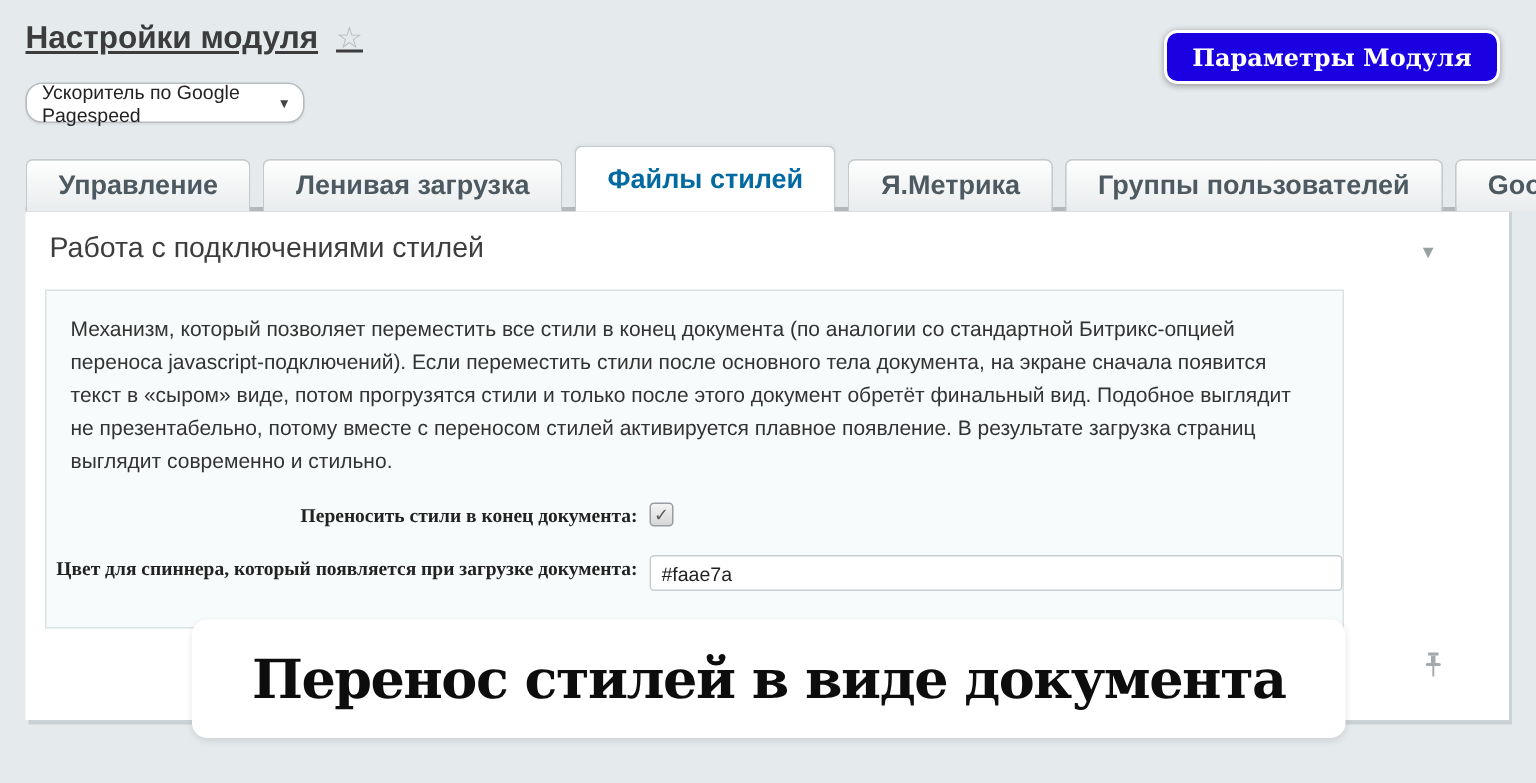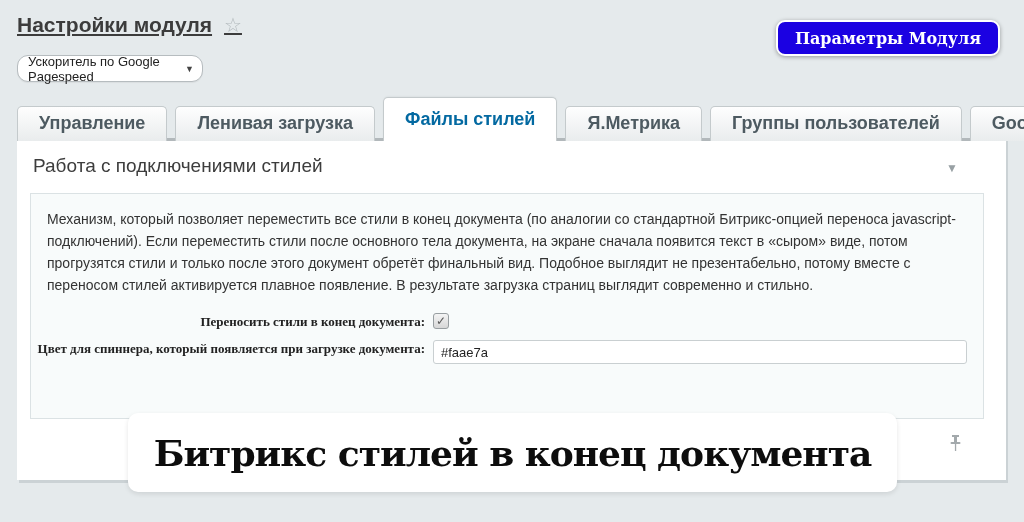--- a/index.html
+++ b/index.html
@@ -66,30 +66,30 @@
   .section-header {
     position:relative; padding:14px 16px 12px 16px;
     font-size:19px; color:#3d3d3d;
   }
   .collapse-caret {
     position:absolute; right:48px; top:20px;
     font-size:12px; color:#98a0a4; cursor:pointer;
   }
   .inner-box {
     position:absolute; left:13px; top:52px;
-    width:954px; height:226px;
+    width:866px; height:226px;
     background:#f8fbfb; border:1px solid #dbe2e4;
   }
   .description {
     margin:14px 16px 0 16px;
     font-size:14px; line-height:22px; color:#333;
   }
   .form-row { display:flex; align-items:flex-start; }
   .row-checkbox { margin-top:17px; }
-  .row-color { margin-top:10px; }
+  .row-color { margin-top:18px; }
   .form-label {
     width:402px; text-align:right; font-weight:bold;
     font-size:13px; color:#222; padding-right:8px; line-height:17px;
     flex:none;
     font-family:Liberation Serif, serif;
   }
   .checkbox {
     width:16px; height:16px; margin-top:0px;
     border:1px solid #989ea1; border-radius:3px;
     background:linear-gradient(#f4f4f4,#d7d7d7);
@@ -184,14 +184,14 @@
         <rect x="3" y="1" width="7" height="2"></rect>
         <rect x="5" y="3" width="3" height="5"></rect>
         <rect x="1.5" y="8" width="10" height="2" rx="1"></rect>
         <rect x="5.9" y="10" width="1.3" height="7"></rect>
       </g>
     </svg>
   </span>
 </div>
 
 <div class="overlay-caption">
-  <span class="overlay-text">Битрикс стилей в конец документа</span>
+  <span class="overlay-text">Перенос стилей в виде документа</span>
 </div>
 
 </body></html>

